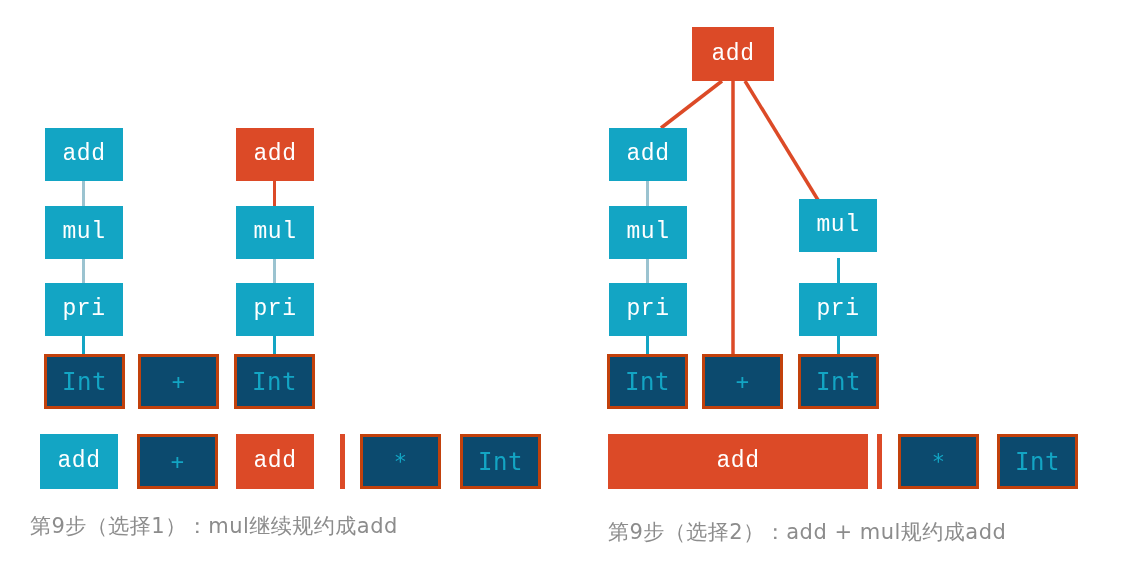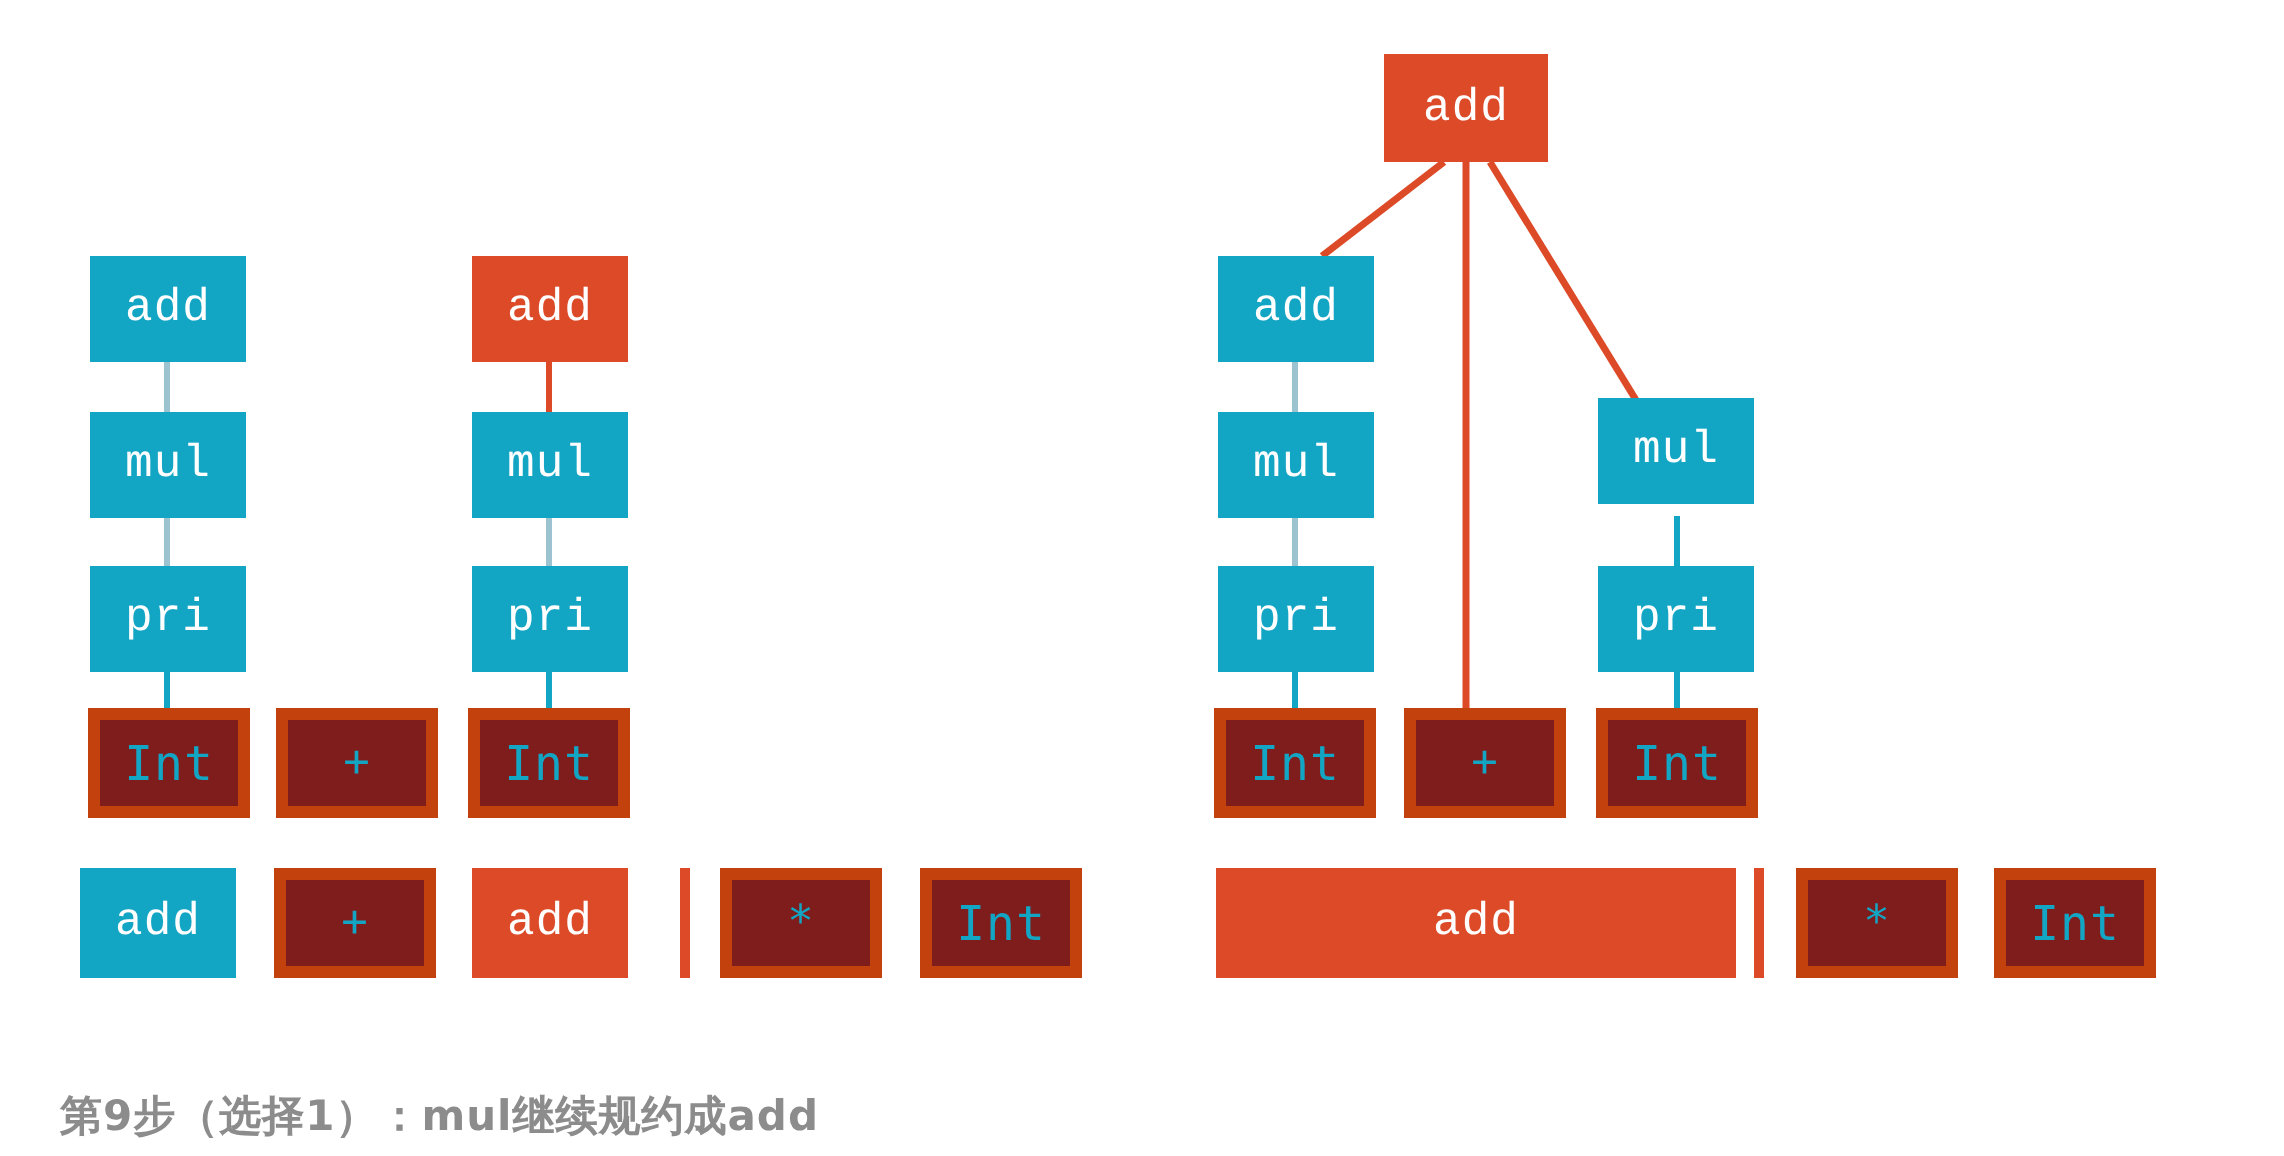--- a/index.html
+++ b/index.html
@@ -42,23 +42,23 @@
     font-weight: 400;
   }
   .node.filled-red {
     background: #DC4A27;
     color: #ffffff;
     border: none;
     font-size: 23px;
     font-weight: 400;
   }
   .node.outline-teal {
-    background: #7f1d1d;
+    background: #0c4a6e;
     color: #13A5C4;
-    border: 6px solid #c2410c;
+    border: 3px solid #c2410c;
     font-size: 24px;
     font-family: "DejaVu Sans Mono", "Liberation Mono", monospace;
     font-weight: 400;
   }
   .node.outline-teal.op {
     font-size: 22px;
   }
 
   
   .edge {
@@ -135,21 +135,21 @@
   <div class="node filled-teal" style="left:236px; top:283px; width:78px; height:53px;">pri</div>
   <div class="node outline-teal" style="left:234px; top:354px; width:81px; height:55px;">Int</div>
 
   <div class="node filled-teal" style="left:40px; top:434px; width:78px; height:55px;">add</div>
   <div class="node outline-teal op" style="left:137px; top:434px; width:81px; height:55px;">+</div>
   <div class="node filled-red" style="left:236px; top:434px; width:78px; height:55px;">add</div>
   <div class="sep-bar" style="left:340px; top:434px; height:55px;"></div>
   <div class="node outline-teal op" style="left:360px; top:434px; width:81px; height:55px;">*</div>
   <div class="node outline-teal" style="left:460px; top:434px; width:81px; height:55px;">Int</div>
 
-  <div class="caption" style="left:30px; top:544px;font-weight:bold;">第9步（选择1）：mul继续规约成add</div>
+  <div class="caption" style="left:30px; top:512px;">第9步（选择1）：mul继续规约成add</div>
 
   <div class="node filled-red" style="left:692px; top:27px; width:82px; height:54px;">add</div>
 
   <div class="edge vline dim" style="left:646px; top:180px; height:30px;"></div>
   <div class="edge vline dim" style="left:646px; top:258px; height:30px;"></div>
   <div class="edge vline" style="left:646px; top:334px; height:22px;"></div>
 
   <div class="edge vline" style="left:837px; top:258px; height:30px;"></div>
   <div class="edge vline" style="left:837px; top:334px; height:22px;"></div>
 
@@ -162,14 +162,15 @@
 
   <div class="node filled-teal" style="left:799px; top:199px; width:78px; height:53px;">mul</div>
   <div class="node filled-teal" style="left:799px; top:283px; width:78px; height:53px;">pri</div>
   <div class="node outline-teal" style="left:798px; top:354px; width:81px; height:55px;">Int</div>
 
   <div class="node filled-red" style="left:608px; top:434px; width:260px; height:55px;">add</div>
   <div class="sep-bar" style="left:877px; top:434px; height:55px;"></div>
   <div class="node outline-teal op" style="left:898px; top:434px; width:81px; height:55px;">*</div>
   <div class="node outline-teal" style="left:997px; top:434px; width:81px; height:55px;">Int</div>
 
+  <div class="caption" style="left:608px; top:518px;">第9步（选择2）：add + mul规约成add</div>
 
 </div>
 
 </body></html>

